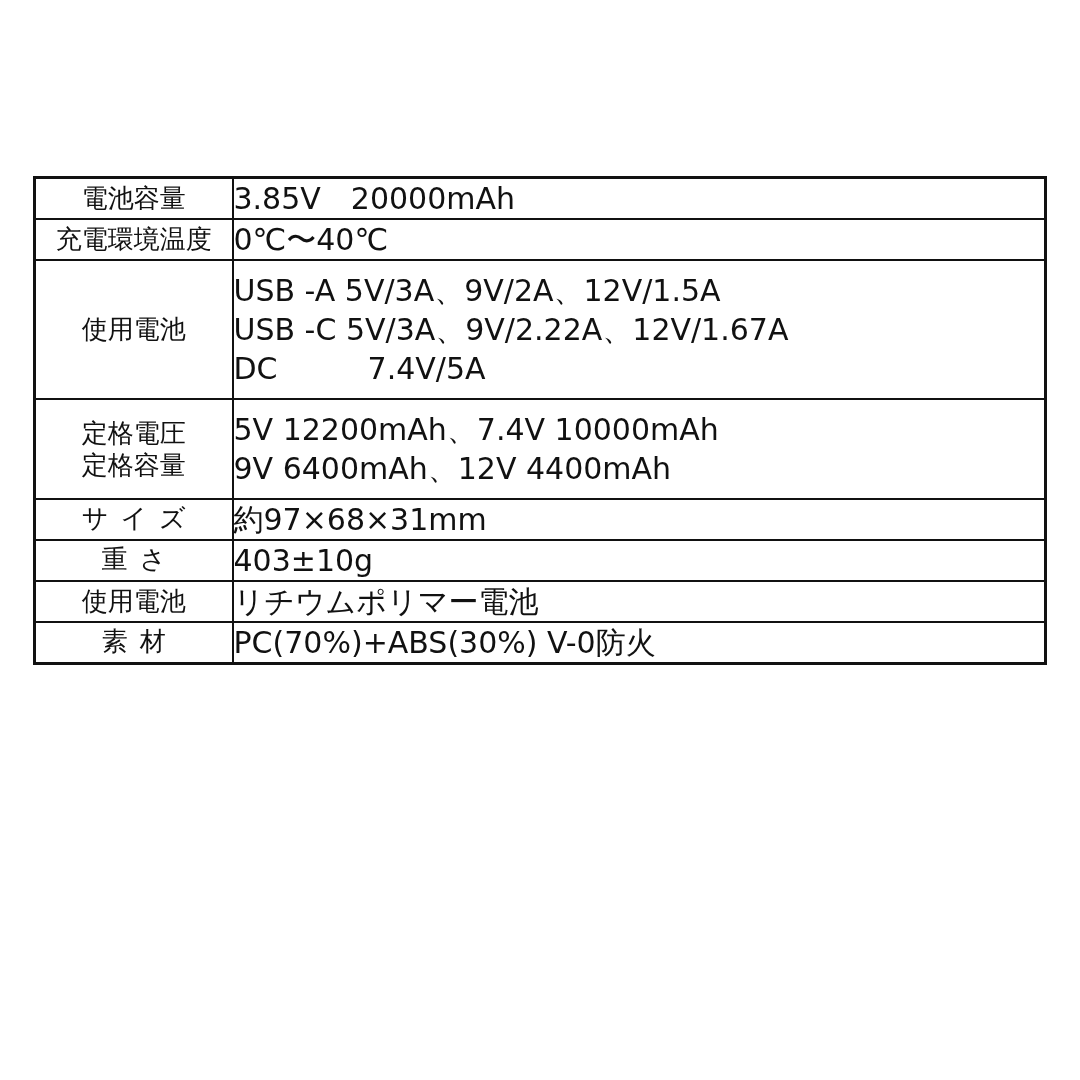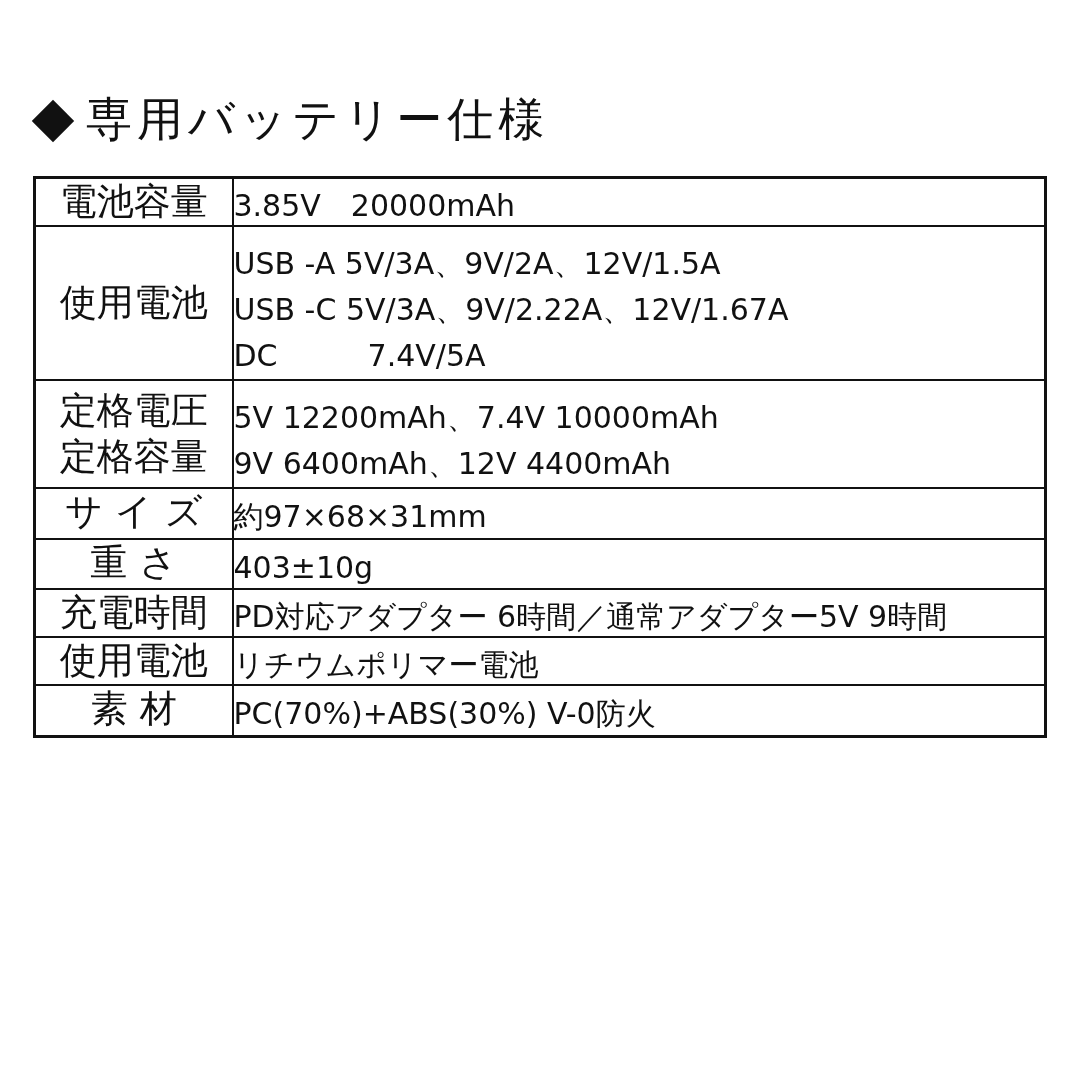--- a/index.html
+++ b/index.html
@@ -59,63 +59,64 @@
   }
   .spec-table td {
     border: 2px solid #111111;
     padding: 0;
     vertical-align: middle;
   }
   .col-label { width: 198px; }
 
   .label-cell {
     text-align: center;
-    font-size: 37px;
+    font-size: 26px;
     line-height: 1.25;
     padding: 6px 8px;
     white-space: nowrap;
   }
   .label-cell .sp {
     letter-spacing: 12px;
     padding-left: 12px;
     font-family: Liberation Mono, monospace;
   }
   .value-cell {
     font-size: 30px;
     line-height: 1.3;
     padding: 8px 6px 8px 14px;
   }
   .value-cell .line {
     display: block;
     white-space: nowrap;
-    margin-top: 7px;
   }
 
-  .row-tall .value-cell { padding-top: 10px; padding-bottom: 4px; }
+  .row-tall .value-cell { padding-top: 10px; padding-bottom: 10px; }
 </style>
 </head>
 <body>
 
 <div class="page">
 
-  <div class="heading">
-    <span class="diamond"></span>
-    <span class="heading-text">専用バッテリー仕様</span>
-  </div>
 
   <table class="spec-table">
     <colgroup>
       <col class="col-label">
       <col>
     </colgroup>
     <tbody>
         <tr>
           <td class="label-cell"><span>電池容量</span></td>
           <td class="value-cell">
             <span class="line">3.85V　20000mAh</span>
+          </td>
+        </tr>
+        <tr>
+          <td class="label-cell"><span>充電環境温度</span></td>
+          <td class="value-cell">
+            <span class="line">0℃〜40℃</span>
           </td>
         </tr>
         <tr class="row-tall">
           <td class="label-cell"><span>使用電池</span></td>
           <td class="value-cell">
             <span class="line">USB -A  5V/3A、9V/2A、12V/1.5A</span>
             <span class="line">USB -C  5V/3A、9V/2.22A、12V/1.67A</span>
             <span class="line">DC　　　7.4V/5A</span>
           </td>
         </tr>
@@ -132,26 +133,20 @@
             <span class="line">約97×68×31mm</span>
           </td>
         </tr>
         <tr>
           <td class="label-cell"><span class="sp">重さ</span></td>
           <td class="value-cell">
             <span class="line">403±10g</span>
           </td>
         </tr>
         <tr>
-          <td class="label-cell"><span>充電時間</span></td>
-          <td class="value-cell">
-            <span class="line">PD対応アダプター 6時間／通常アダプター5V 9時間</span>
-          </td>
-        </tr>
-        <tr>
           <td class="label-cell"><span>使用電池</span></td>
           <td class="value-cell">
             <span class="line">リチウムポリマー電池</span>
           </td>
         </tr>
         <tr>
           <td class="label-cell"><span class="sp">素材</span></td>
           <td class="value-cell">
             <span class="line">PC(70%)+ABS(30%) V-0防火</span>
           </td>

